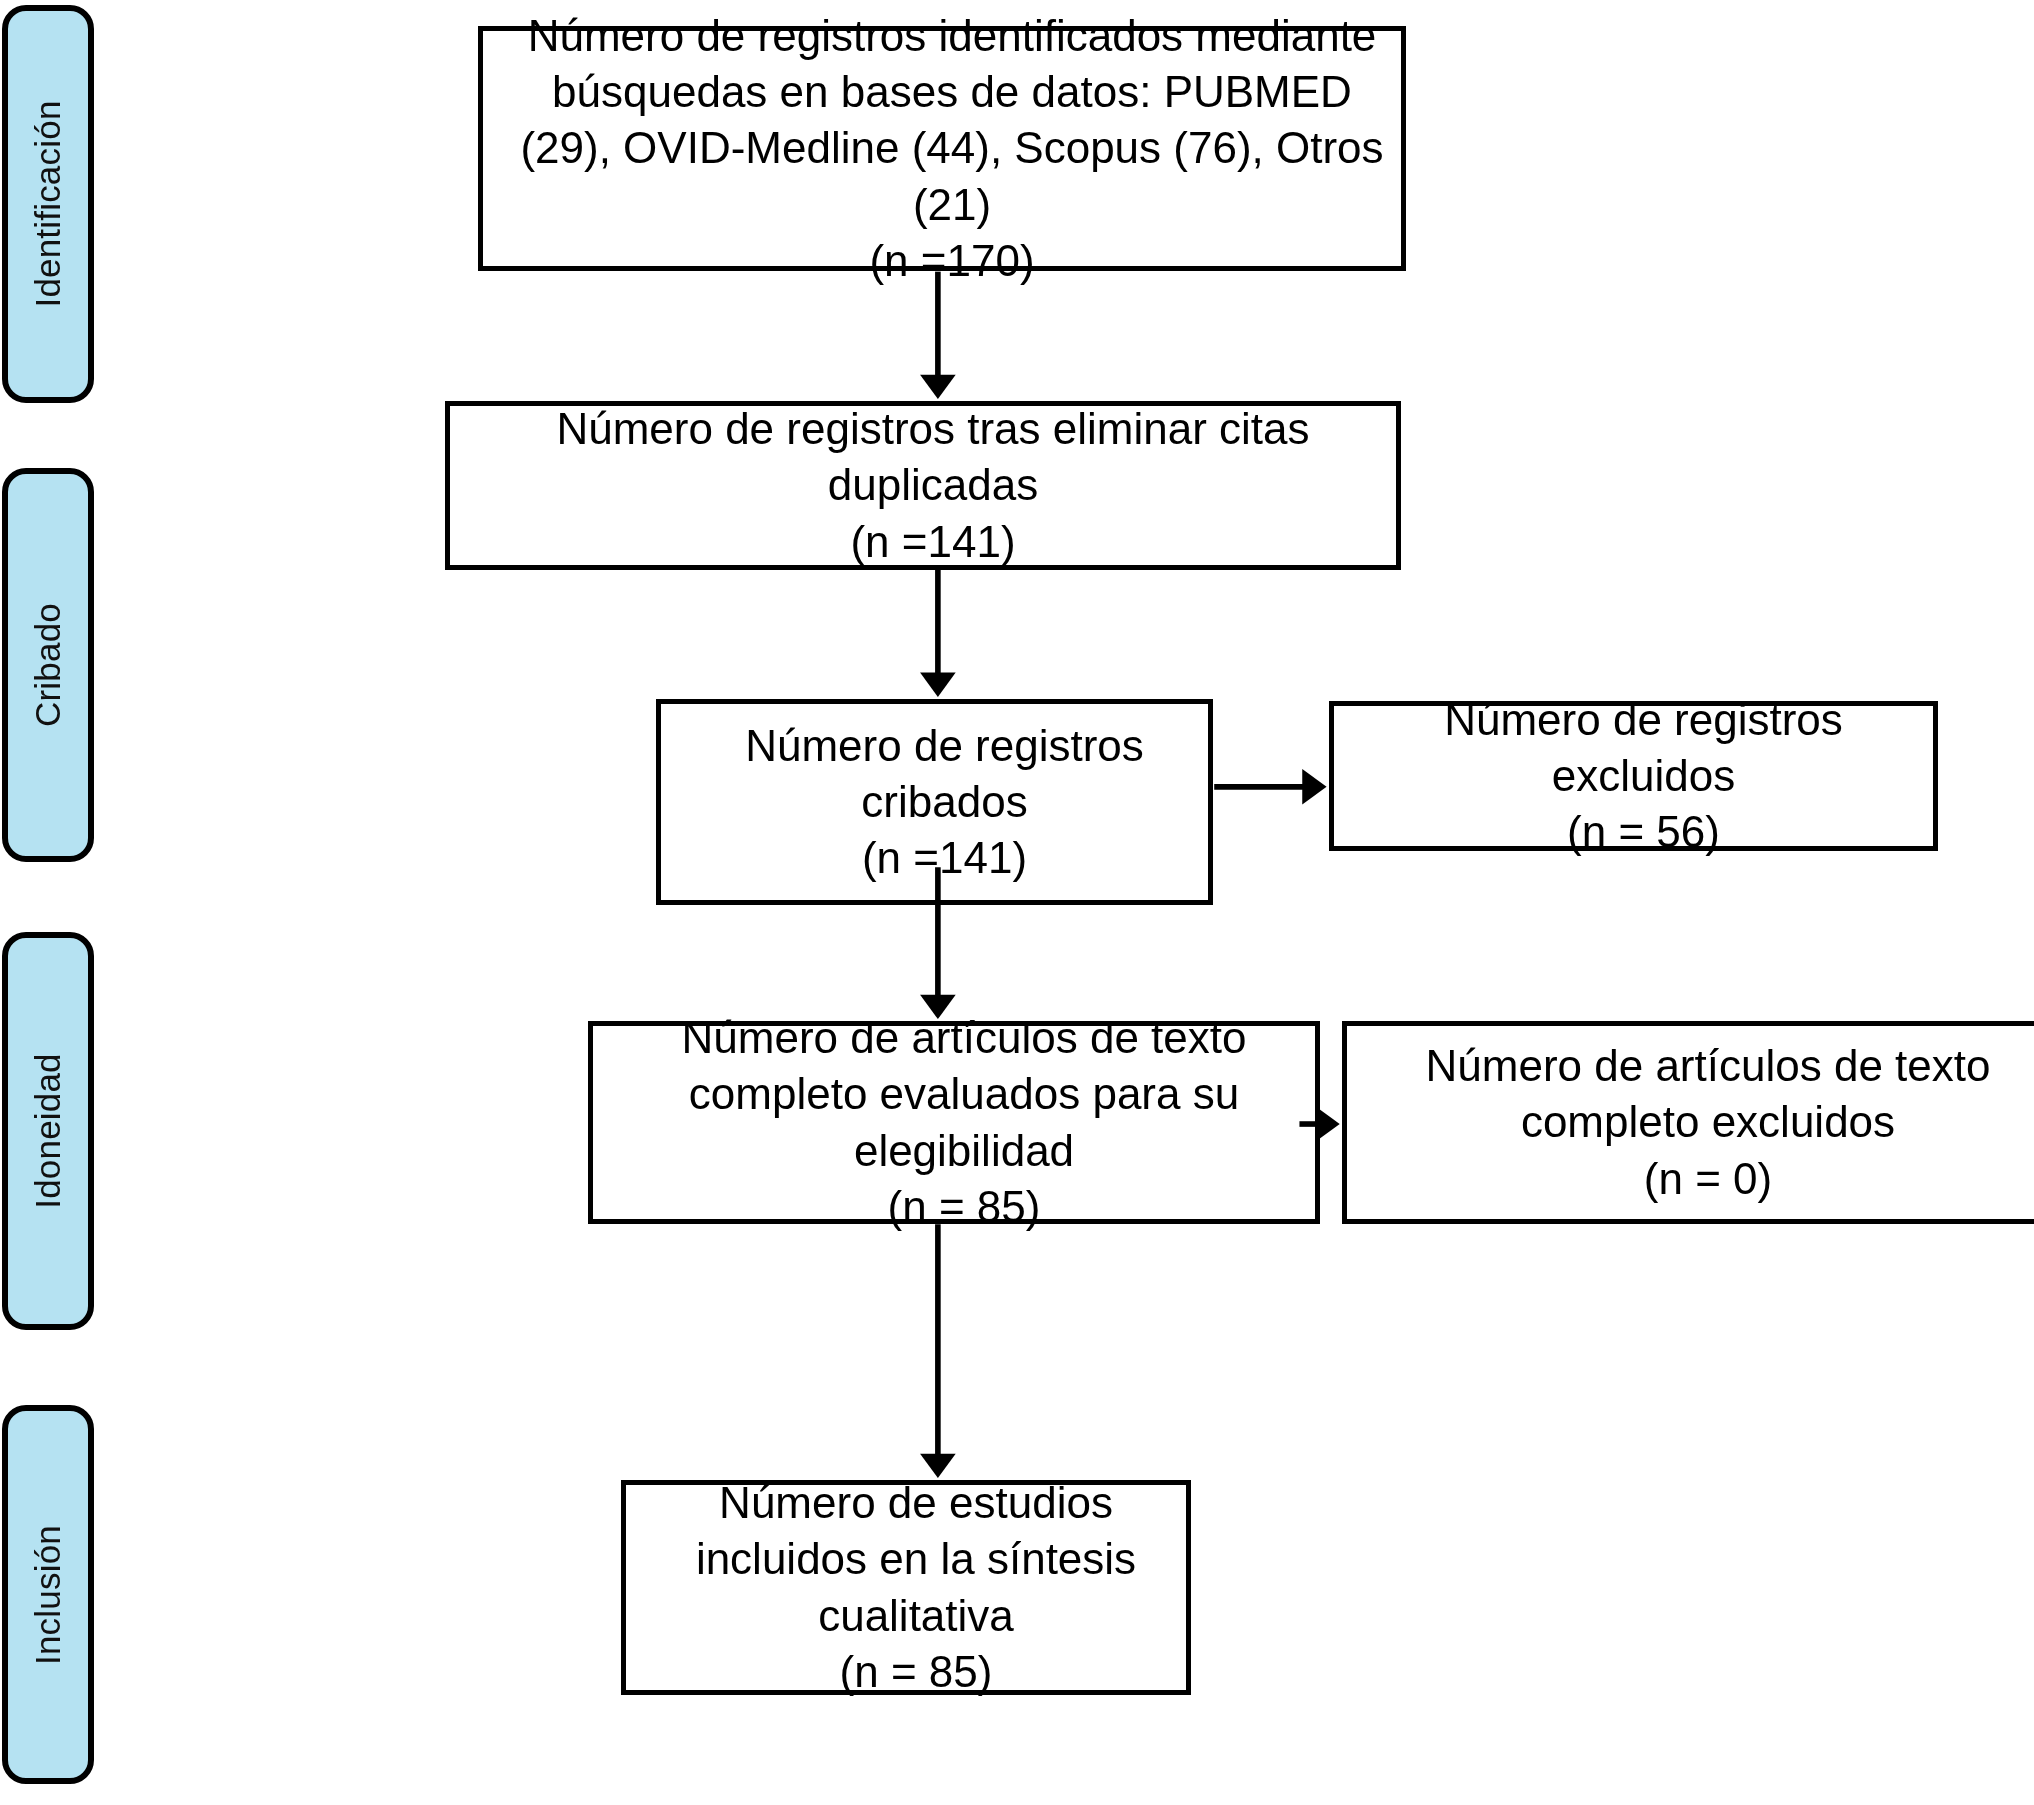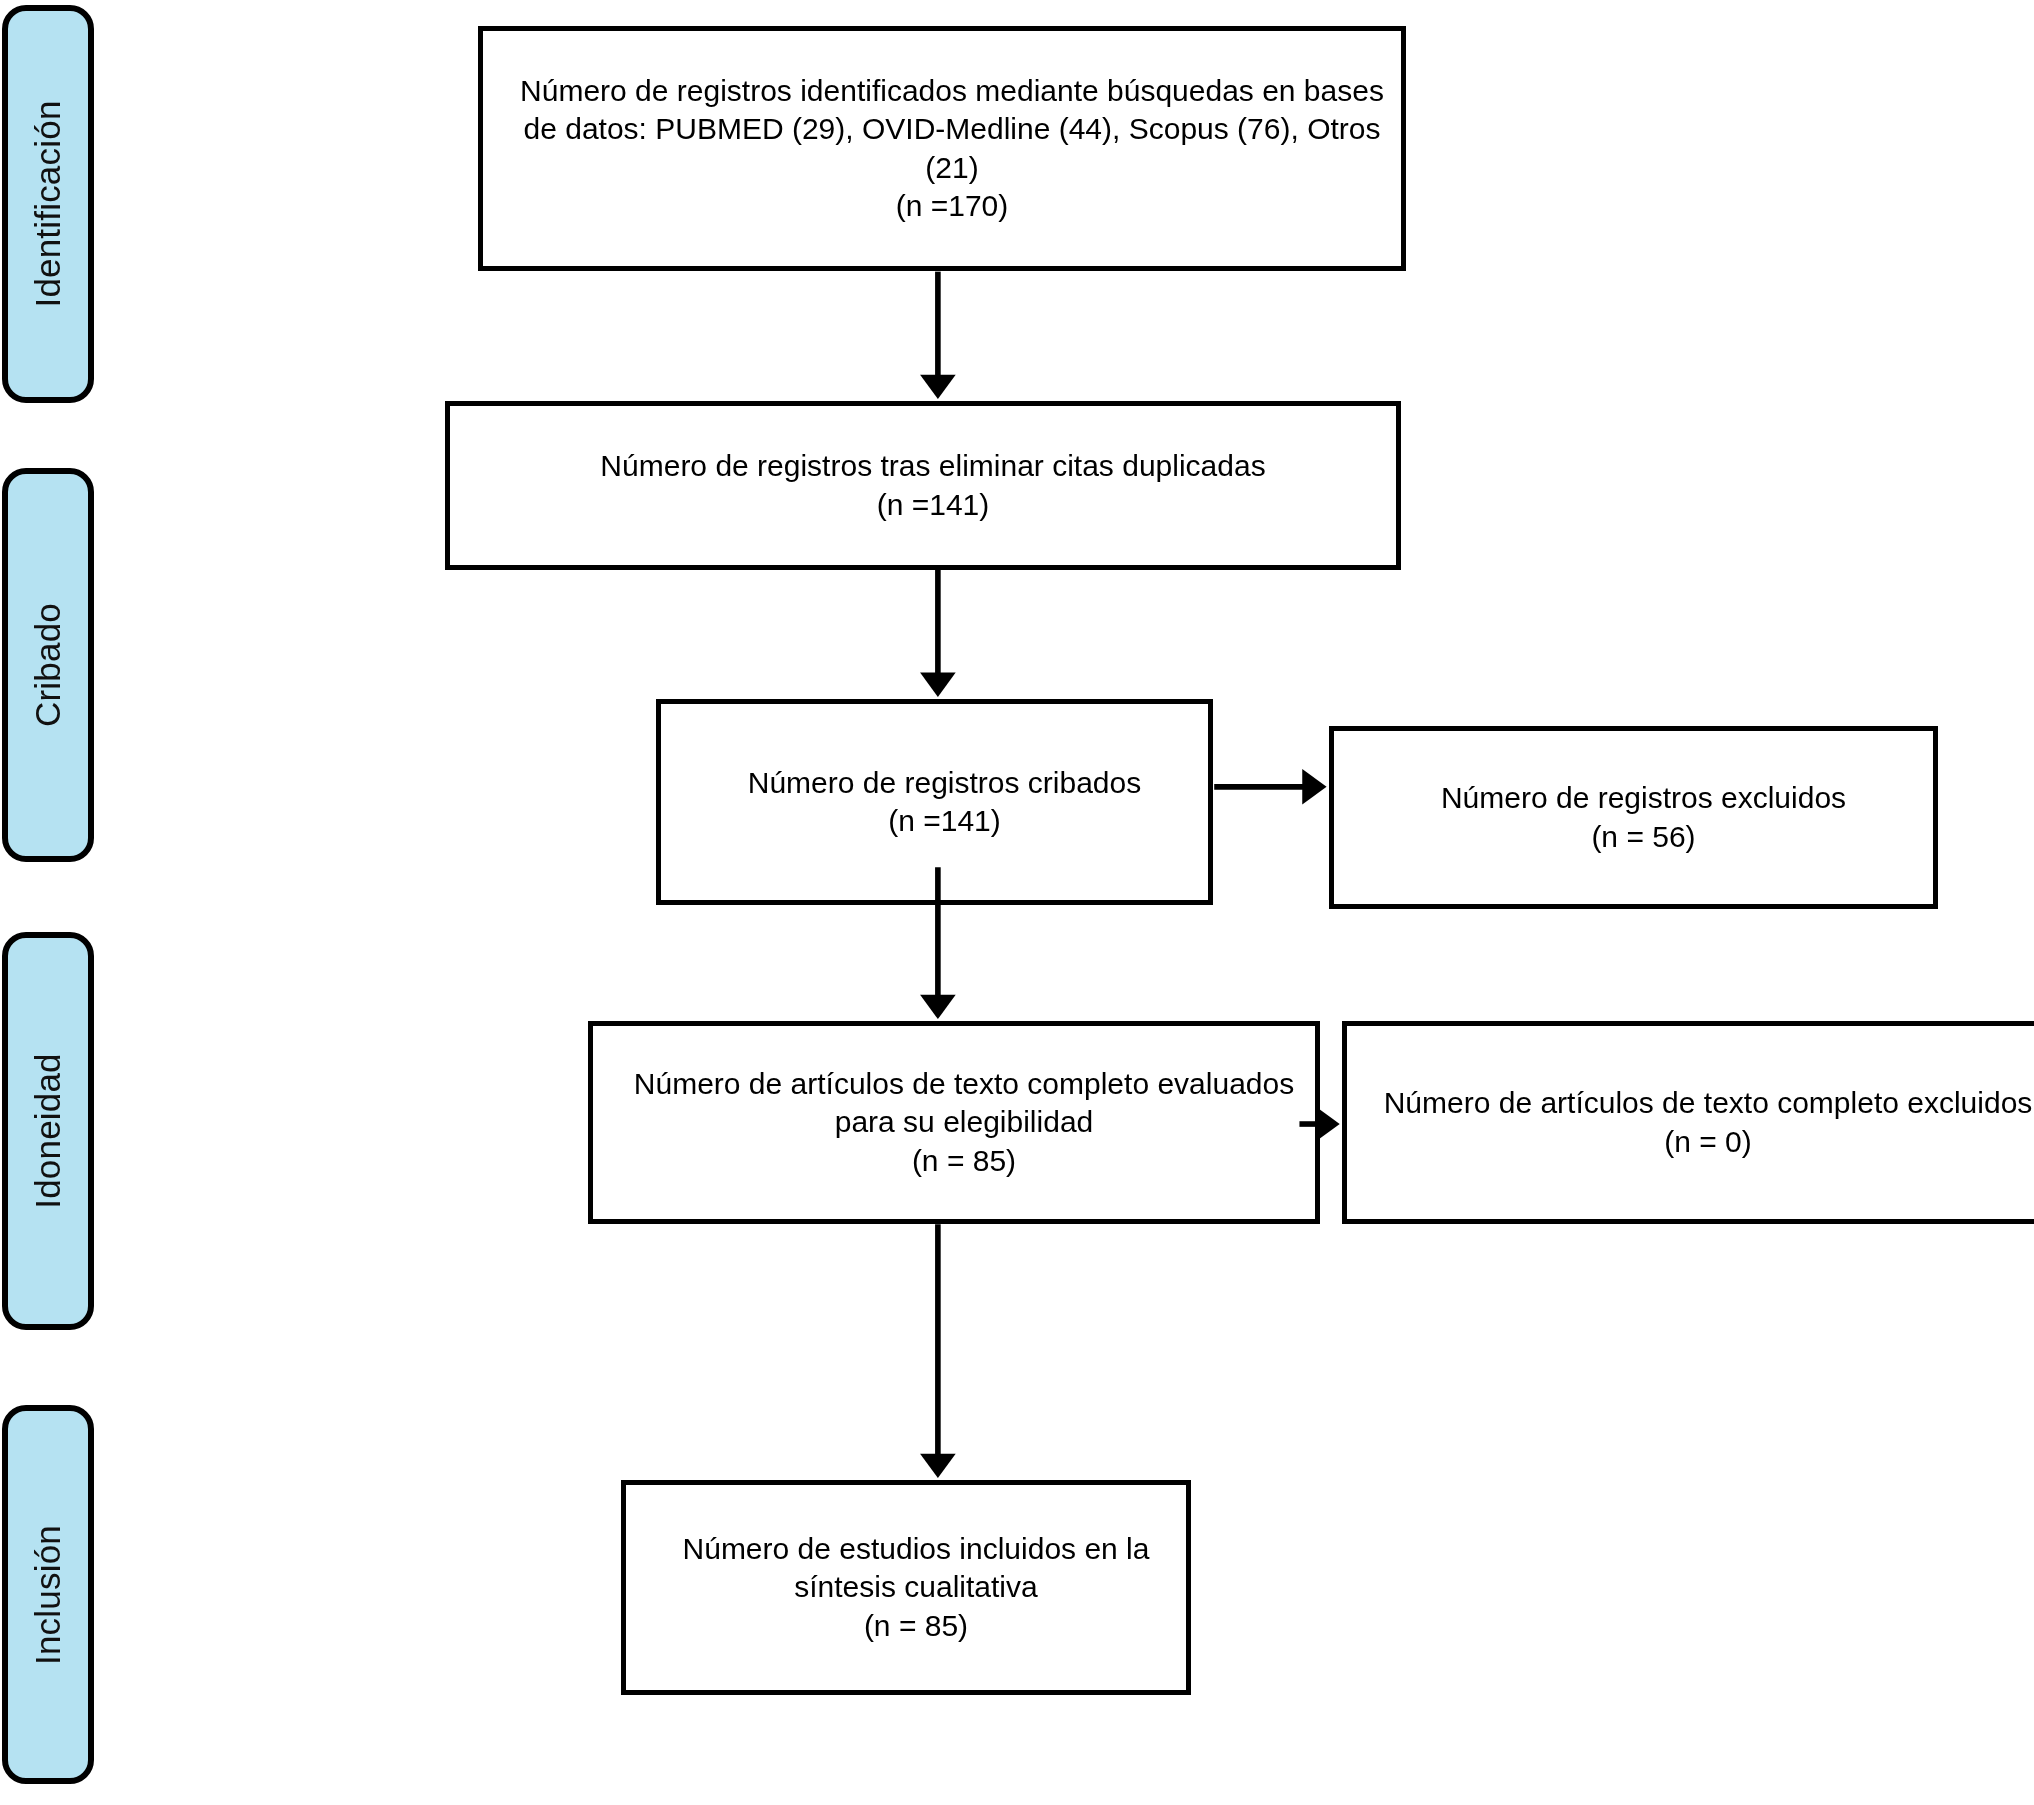--- a/index.html
+++ b/index.html
@@ -44,21 +44,21 @@
     position: absolute;
     box-sizing: border-box;
     background: #ffffff;
     border: 5.6px solid #000000;
     display: flex;
     align-items: center;
     justify-content: center;
     text-align: center;
   }
   .flow-box .box-text {
-    font-size: 30px;
+    font-size: 44px;
     line-height: 1.28;
     color: #000000;
     padding: 0 13px;
     white-space: pre-line;
     font-family: "Liberation Sans", "DejaVu Sans", sans-serif;
     margin-left: 20px;
   }
 
   
   #connectors {
@@ -93,21 +93,21 @@
 (n =170)</span>
   </div>
   <div class="flow-box" style="left: 445px; top: 401px; width: 956px; height: 169px; align-items: center;">
     <span class="box-text">Número de registros tras eliminar citas duplicadas
 (n =141)</span>
   </div>
   <div class="flow-box" style="left: 656px; top: 699px; width: 557px; height: 206px;">
     <span class="box-text">Número de registros cribados
 (n =141)</span>
   </div>
-  <div class="flow-box" style="left: 1329px; top: 726px; width: 609px; height: 183px;">
+  <div class="flow-box" style="left: 1329px; top: 701px; width: 609px; height: 150px;">
     <span class="box-text">Número de registros excluidos
 (n = 56)</span>
   </div>
   <div class="flow-box" style="left: 588px; top: 1021px; width: 732px; height: 203px;">
     <span class="box-text">Número de artículos de texto completo evaluados para su elegibilidad
 (n = 85)</span>
   </div>
   <div class="flow-box" style="left: 1342px; top: 1021px; width: 712px; height: 203px;">
     <span class="box-text">Número de artículos de texto completo excluidos
 (n = 0)</span>

